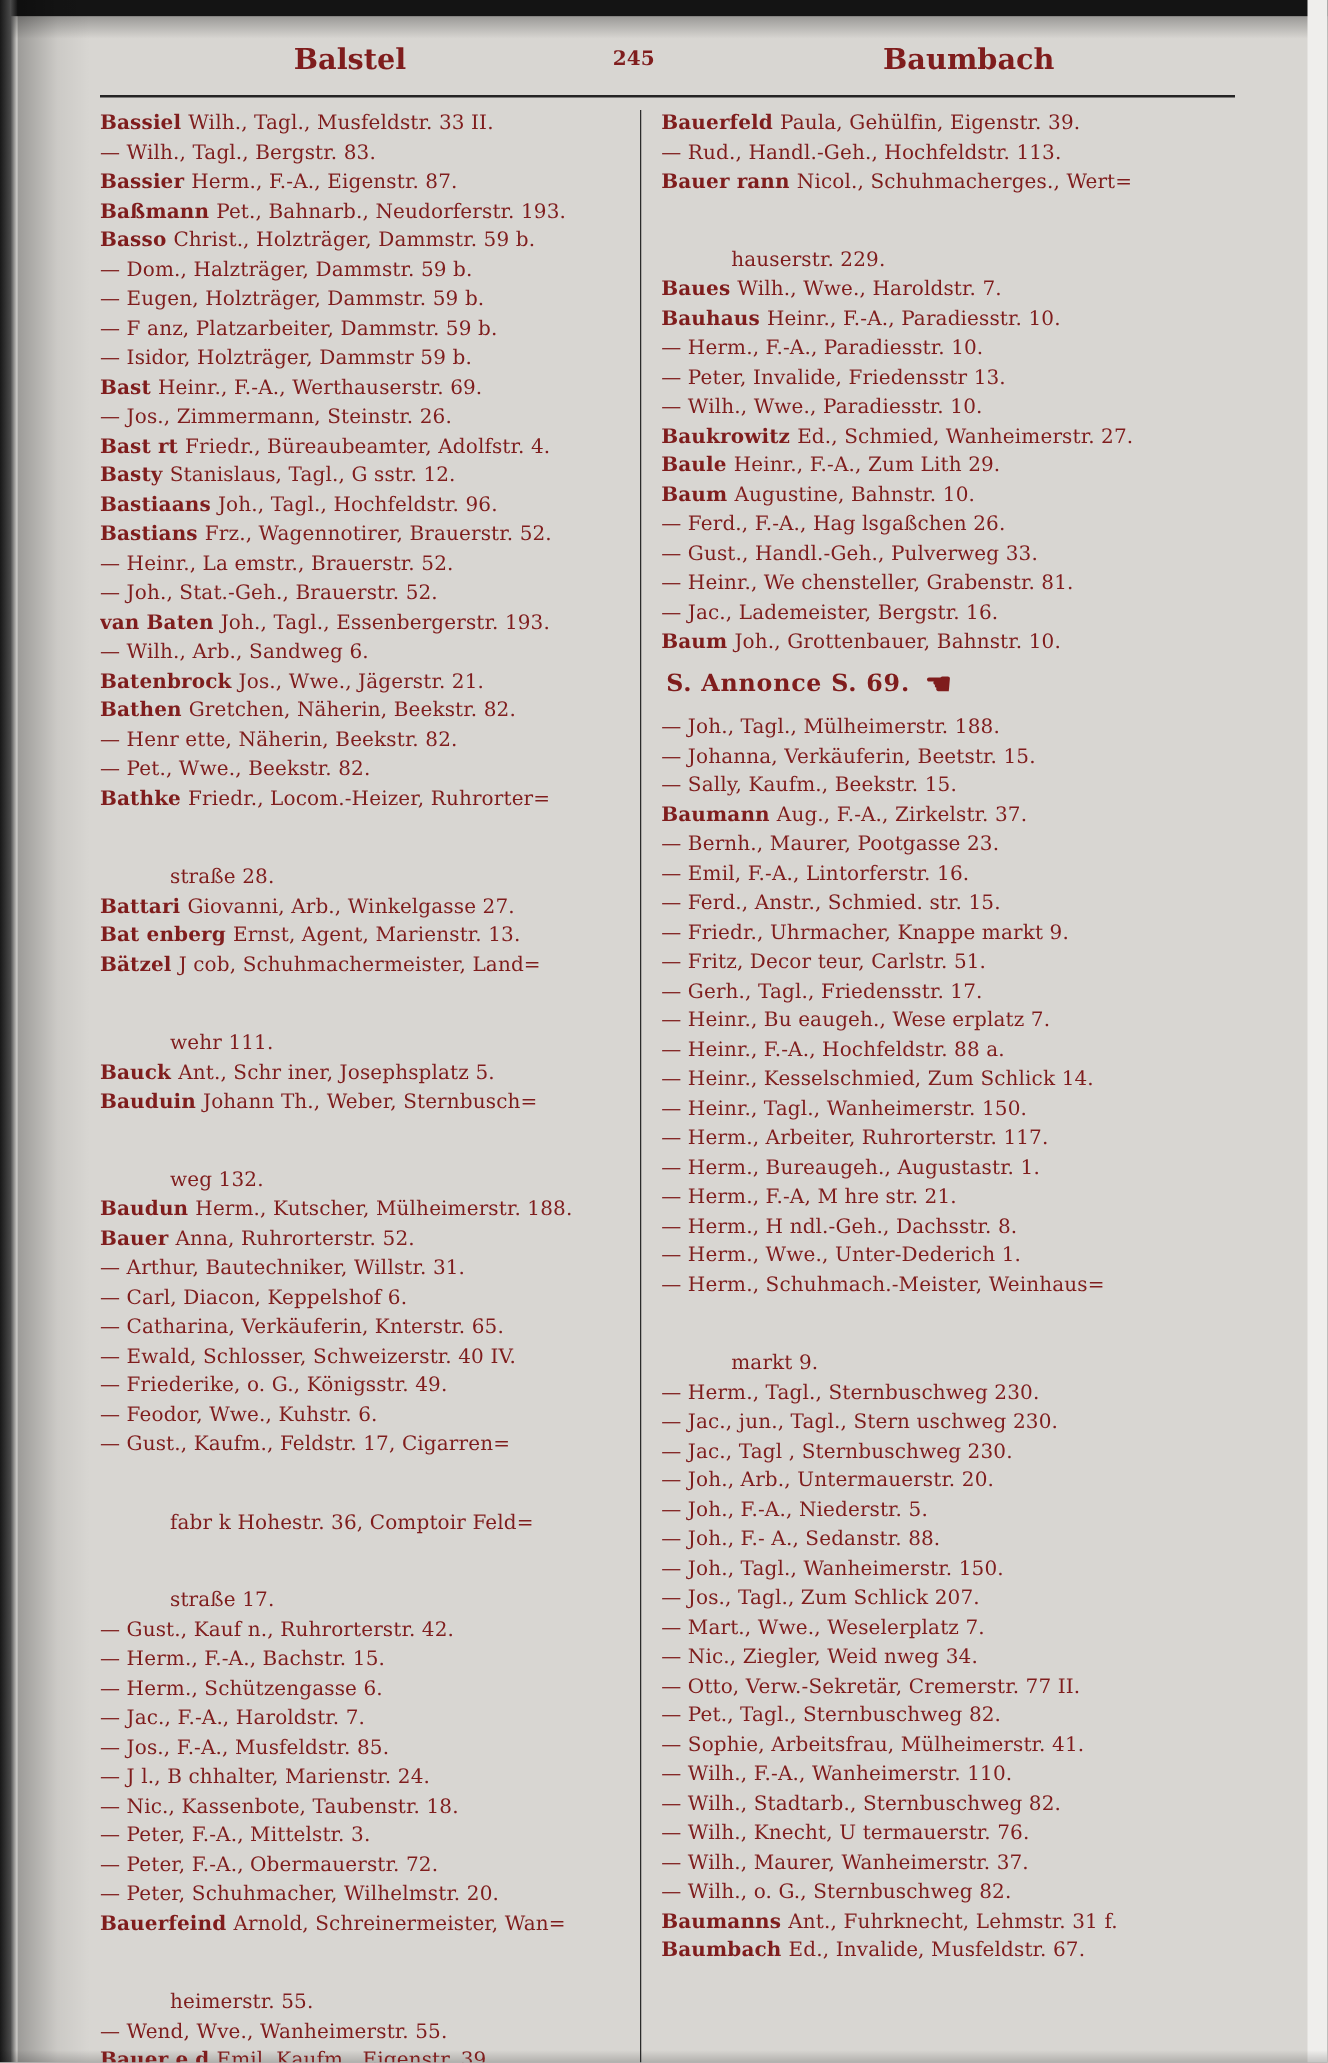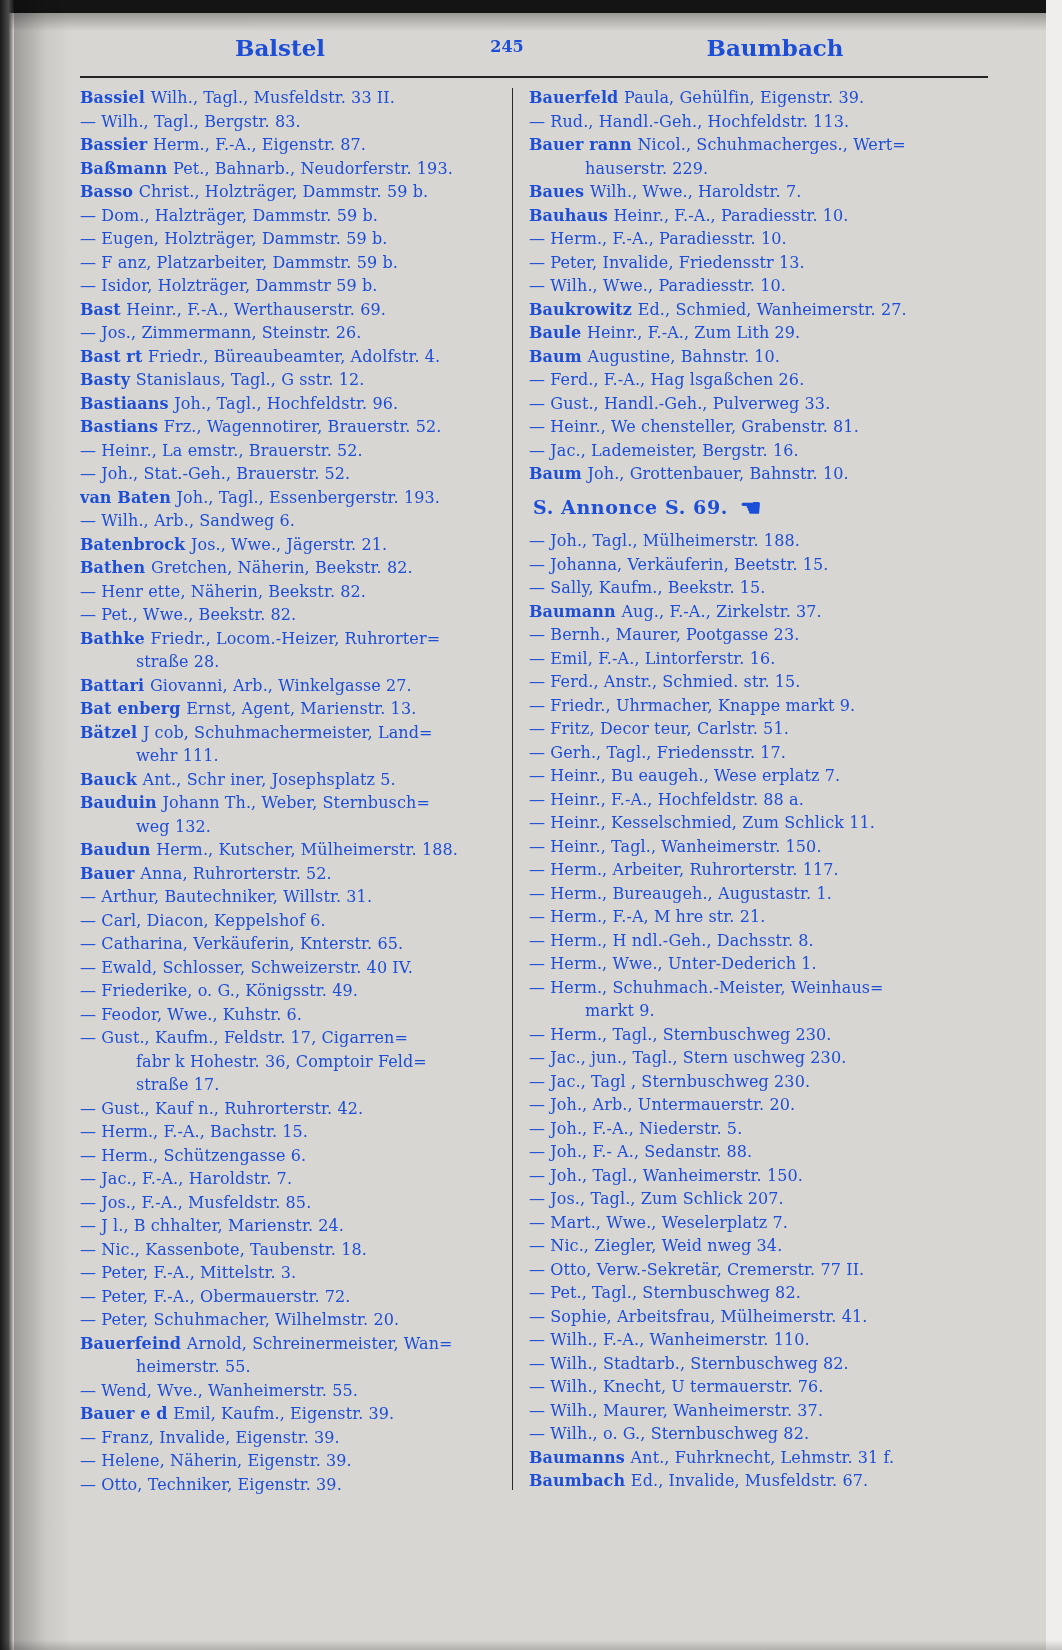--- a/index.html
+++ b/index.html
@@ -3,21 +3,21 @@
 <meta charset="utf-8">
 <style>
   * { box-sizing: border-box; }
   html,body { margin:0; padding:0; background:#9e9e9e; }
   .page {
     position:relative;
     width:1062px; height:1650px;
     background:#d8d6d2;
     overflow:hidden;
     font-family:"DejaVu Serif","Liberation Serif",serif;
-    color:#1d4ed8;
+    color:#7f1d1d;
   }
   
   .scan-edge-top { position:absolute; left:0; top:0; width:100%; height:13px; background:#141414; }
   .scan-edge-top-fade { position:absolute; left:0; top:13px; width:100%; height:18px;
     background:linear-gradient(180deg, rgba(40,40,40,.35), rgba(40,40,40,0)); }
   .scan-edge-left { position:absolute; left:0; top:0; width:14px; height:100%;
     background:linear-gradient(90deg,#181818 0%, #4a4a4a 60%, rgba(74,74,74,0) 100%); }
   .scan-gutter-shadow { position:absolute; left:14px; top:0; width:58px; height:100%;
     background:linear-gradient(90deg, rgba(0,0,0,.28), rgba(0,0,0,.06) 55%, rgba(0,0,0,0) 100%); }
   .scan-edge-right { position:absolute; right:0; top:0; width:16px; height:100%; background:#efeeec; }
@@ -40,21 +40,21 @@
   .col-right { flex:1; padding-left:12px; }
 
   .entry {
     margin:0;
     font-size:16px;
     line-height:23.5px;
     white-space:nowrap;
     letter-spacing:.1px;
   }
   .entry .surname { font-weight:700; }
-  .entry.wrap { padding-left:56px; }
+  .entry.wrap { padding-left:56px;margin-top:39px; }
   .entry.annonce {
     font-weight:700;
     font-size:19px;
     margin:10px 0 10px 4px;
     letter-spacing:.6px;
   }
   .entry.annonce .manicule { font-size:24px; margin-left:12px; vertical-align:-2px; }
 </style>
 </head>
 <body>
@@ -165,21 +165,21 @@
         <p class="entry"><span>— Sally, Kaufm., Beekstr. 15.</span></p>
         <p class="entry"><b class="surname">Baumann </b><span>Aug., F.-A., Zirkelstr. 37.</span></p>
         <p class="entry"><span>— Bernh., Maurer, Pootgasse 23.</span></p>
         <p class="entry"><span>— Emil, F.-A., Lintorferstr. 16.</span></p>
         <p class="entry"><span>— Ferd., Anstr., Schmied. str. 15.</span></p>
         <p class="entry"><span>— Friedr., Uhrmacher, Knappe markt 9.</span></p>
         <p class="entry"><span>— Fritz, Decor teur, Carlstr. 51.</span></p>
         <p class="entry"><span>— Gerh., Tagl., Friedensstr. 17.</span></p>
         <p class="entry"><span>— Heinr., Bu eaugeh., Wese erplatz 7.</span></p>
         <p class="entry"><span>— Heinr., F.-A., Hochfeldstr. 88 a.</span></p>
-        <p class="entry"><span>— Heinr., Kesselschmied, Zum Schlick 11.</span></p>
+        <p class="entry"><span>— Heinr., Kesselschmied, Zum Schlick 14.</span></p>
         <p class="entry"><span>— Heinr., Tagl., Wanheimerstr. 150.</span></p>
         <p class="entry"><span>— Herm., Arbeiter, Ruhrorterstr. 117.</span></p>
         <p class="entry"><span>— Herm., Bureaugeh., Augustastr. 1.</span></p>
         <p class="entry"><span>— Herm., F.-A, M hre str. 21.</span></p>
         <p class="entry"><span>— Herm., H ndl.-Geh., Dachsstr. 8.</span></p>
         <p class="entry"><span>— Herm., Wwe., Unter-Dederich 1.</span></p>
         <p class="entry"><span>— Herm., Schuhmach.-Meister, Weinhaus=</span></p>
         <p class="entry wrap"><span>markt 9.</span></p>
         <p class="entry"><span>— Herm., Tagl., Sternbuschweg 230.</span></p>
         <p class="entry"><span>— Jac., jun., Tagl., Stern uschweg 230.</span></p>

